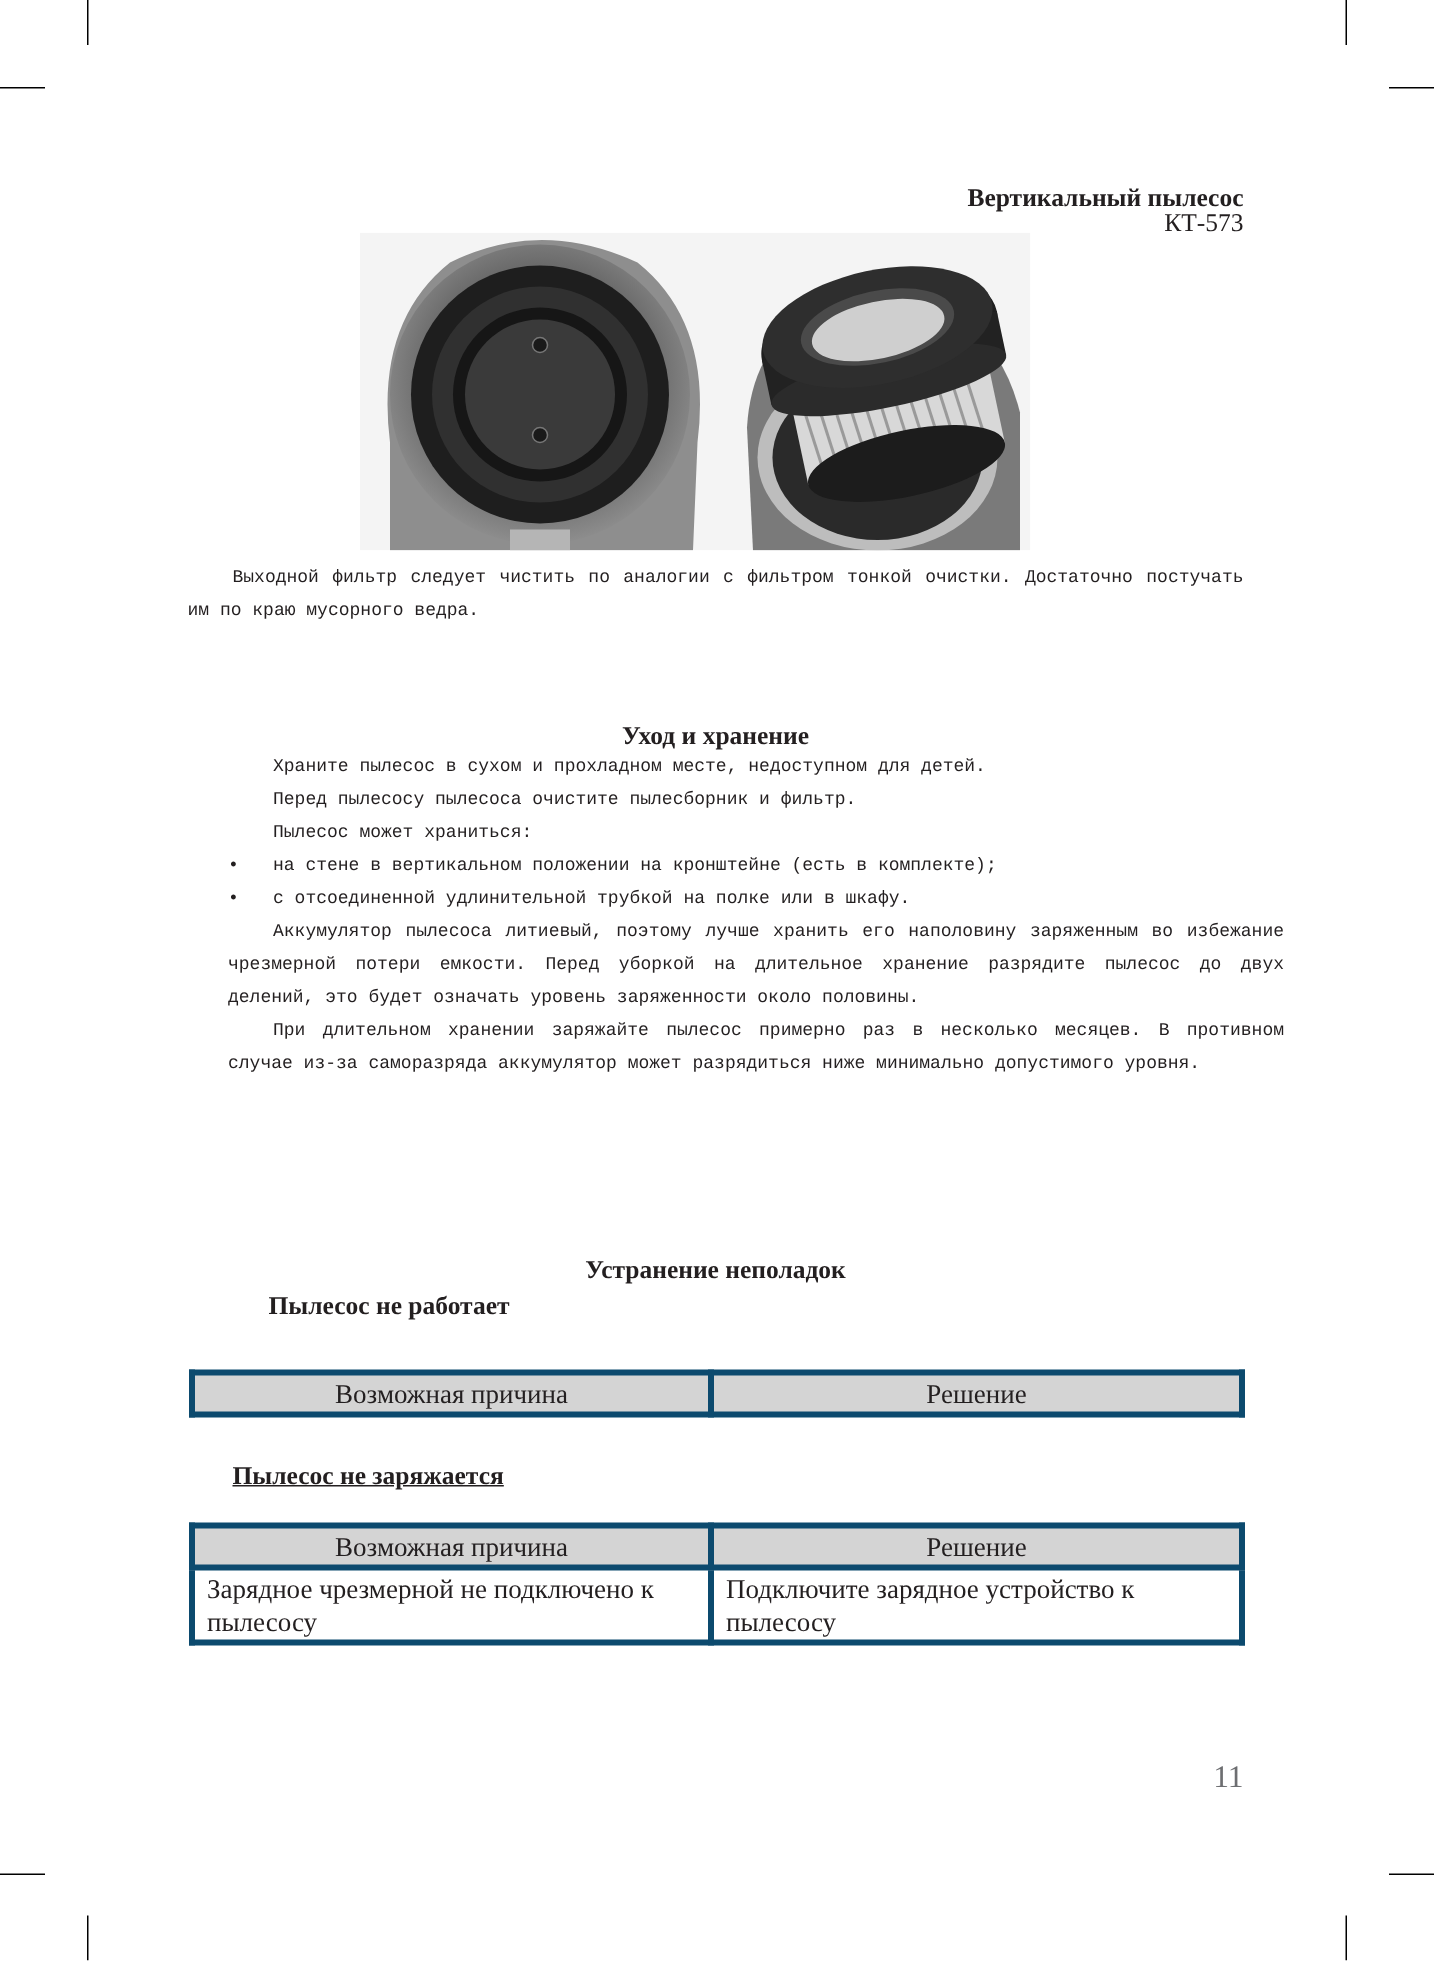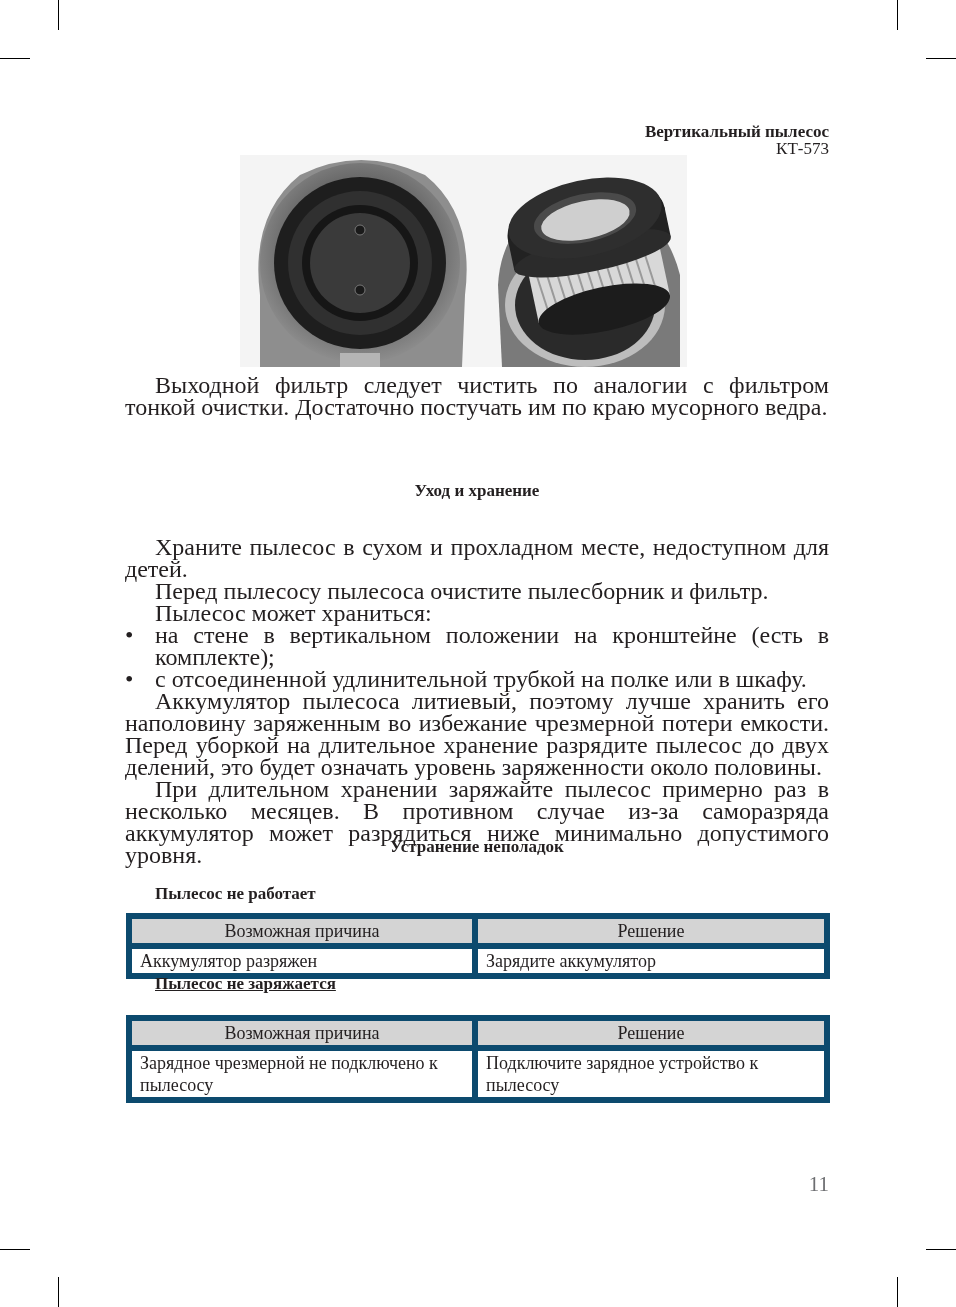--- a/index.html
+++ b/index.html
@@ -7,32 +7,32 @@
          font-family: "Liberation Serif", serif; color: #231f20; }
   .crop { position: absolute; background: #000; }
   .crop.v { width: 1px; }
   .crop.h { height: 1px; }
 
   .header { position: absolute; right: 127px; top: 123px; text-align: right; font-size: 17px; line-height: 17px; }
   .header .title { font-weight: bold; }
 
   .photo { position: absolute; left: 240px; top: 155px; width: 447px; height: 212px; background: #fff; overflow: hidden; }
 
-  .para { position: absolute; left: 125px; width: 704px; font-size: 24px; line-height: 22px; text-align: justify; }
+  .para { position: absolute; left: 125px; width: 704px; font-size: 12px; line-height: 22px; text-align: justify; font-family: Liberation Mono, monospace; }
   .para p { margin: 0; text-indent: 30px; text-align-last: left; }
 
   .h2 { position: absolute; left: 125px; width: 704px; text-align: center; font-weight: bold; font-size: 17px; }
   .h3 { position: absolute; left: 155px; font-weight: bold; font-size: 17px; }
 
   ul.bullets { margin: 0; padding: 0; list-style: none; }
   ul.bullets li { position: relative; padding-left: 30px; }
   ul.bullets li .dot { position: absolute; left: 0; top: 0; }
 
   table.tbl { position: absolute; left: 126px; width: 704px; border-collapse: collapse; font-size: 18px; }
-  table.tbl th, table.tbl td { border: 6px solid #0c4a6e; padding: 1px 8px; line-height: 22px; }
+  table.tbl th, table.tbl td { border: 4px solid #0c4a6e; padding: 1px 8px; line-height: 22px; }
   table.tbl th { background: #d4d4d4; font-weight: normal; text-align: center; }
   table.tbl td { text-align: left; vertical-align: middle; }
   table.tbl col.c1 { width: 346px; }
 
   .pagenum { position: absolute; right: 127px; top: 1172px; font-size: 21px; color: #6d6e71; }
 </style>
 </head>
 <body>
 
 <div class="crop v" style="left:58px; top:0; height:30px;"></div>
@@ -99,48 +99,44 @@
     </g>
   </svg>
 </div>
 
 <div class="para" style="top:374px;">
   <p>Выходной фильтр следует чистить по аналогии с фильтром тонкой очистки. Достаточно постучать им по краю мусорного ведра.</p>
 </div>
 
 <div class="h2" style="top:481px;">Уход и хранение</div>
 
-<div class="para" style="top:536px;">
+<div class="para" style="top:500px;margin-left:27px;">
   <p>Храните пылесос в сухом и прохладном месте, недоступном для детей.</p>
   <p>Перед пылесосу пылесоса очистите пылесборник и фильтр.</p>
   <p>Пылесос может храниться:</p>
   <ul class="bullets">
     <li><span class="dot">•</span><span>на стене в вертикальном положении на кронштейне (есть в комплекте);</span></li>
     <li><span class="dot">•</span><span>с отсоединенной удлинительной трубкой на полке или в шкафу.</span></li>
   </ul>
   <p>Аккумулятор пылесоса литиевый, поэтому лучше хранить его наполовину заряженным во избежание чрезмерной потери емкости. Перед уборкой на длительное хранение разрядите пылесос до двух делений, это будет означать уровень заряженности около половины.</p>
   <p>При длительном хранении заряжайте пылесос примерно раз в несколько месяцев. В противном случае из-за саморазряда аккумулятор может разрядиться ниже минимально допустимого уровня.</p>
 </div>
 
 <div class="h2" style="top:837px;">Устранение неполадок</div>
 
-<div class="h3" style="top:884px;">Пылесос не работает</div>
+<div class="h3" style="top:861px;margin-left:24px;">Пылесос не работает</div>
 <table class="tbl" style="top:913px;">
   <colgroup>
       <col class="c1">
       <col>
     </colgroup>
   <tbody>
       <tr>
     <th>Возможная причина</th>
     <th>Решение</th>
-  </tr>
-  <tr>
-    <td>Аккумулятор разряжен</td>
-    <td>Зарядите аккумулятор</td>
   </tr>
 </tbody>
   </table>
 
 <div class="h3" style="top:974px;text-decoration:underline;">Пылесос не заряжается</div>
 <table class="tbl" style="top:1015px;">
   <colgroup>
       <col class="c1">
       <col>
     </colgroup>

